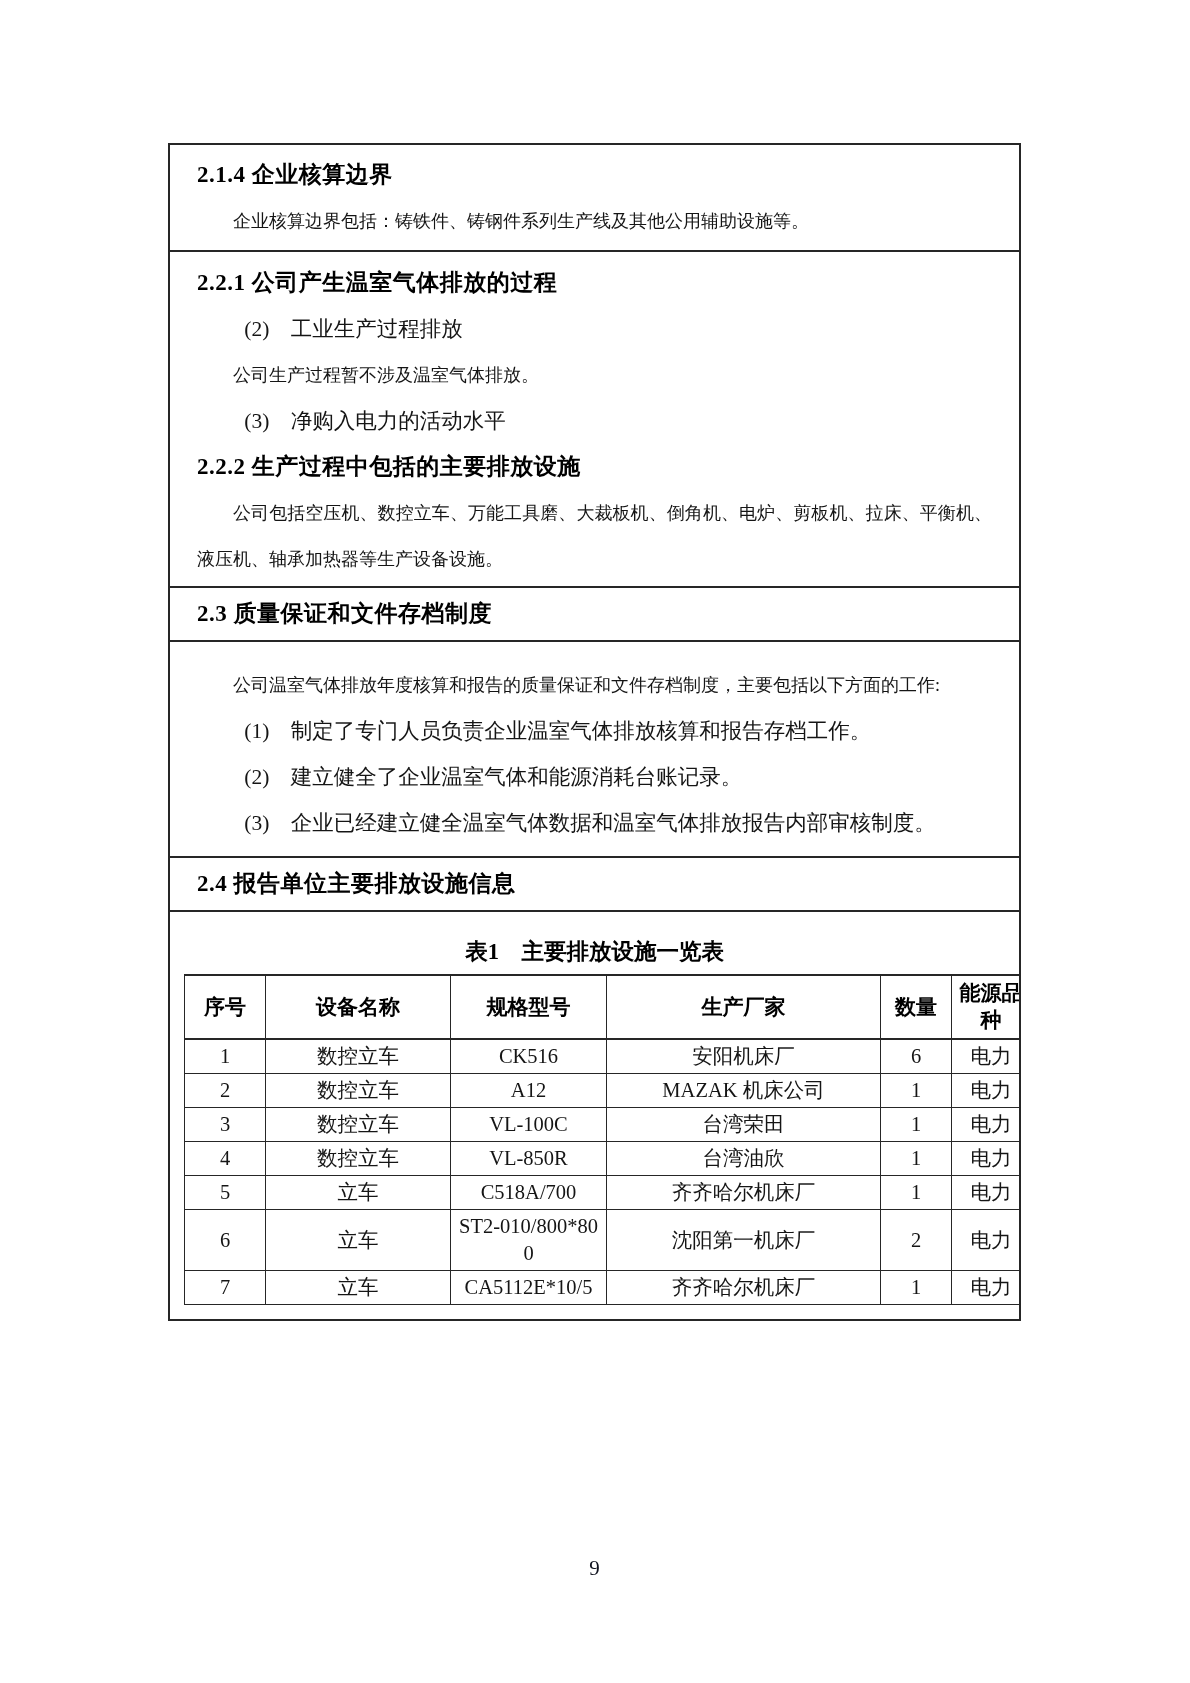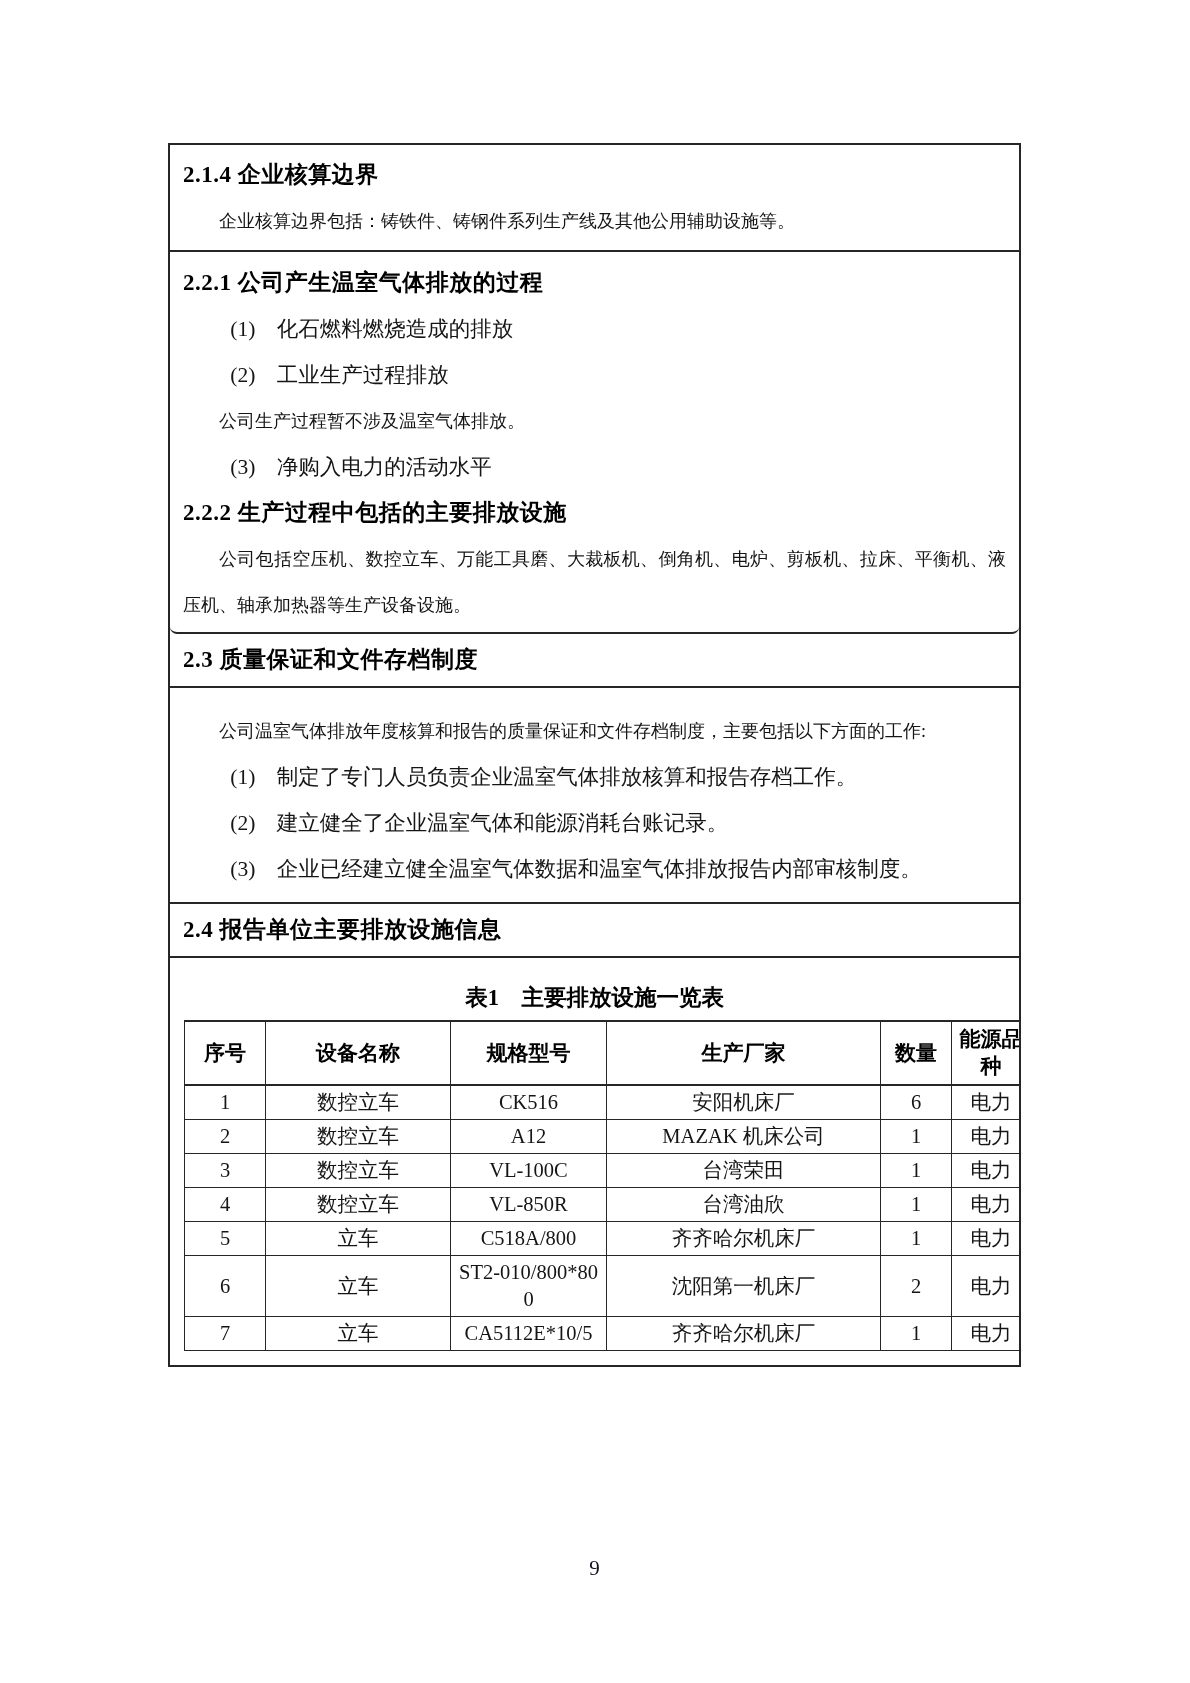--- a/index.html
+++ b/index.html
@@ -8,36 +8,36 @@
     width:1190px; height:1683px;
     position:relative;
     font-family:"Liberation Serif","DejaVu Serif",serif;
     color:#151515;
   }
   .doc-frame {
     position:absolute; left:168px; top:143px; width:853px;
     border:2px solid #262626;
     background:#ffffff;
   }
-  .sec { padding:0 13px; border-bottom:2px solid #262626; overflow:hidden; }
+  .sec { padding:0 27px; border-bottom:2px solid #262626; overflow:hidden; }
   .sec.no-line { border-bottom:none; }
   .sec:last-child { border-bottom:none; }
   .heading {
     font-weight:bold; font-size:23px; line-height:34px;
     letter-spacing:0.5px; color:#000;
   }
   .sec-a .heading { margin-top:13px; }
   .sec-a .para   { margin-top:13px; margin-bottom:13px; }
   .sec-b .heading { margin:14px 0; }
 
   .para {
     font-size:18px; line-height:32px;
     text-indent:2em; text-align:justify; text-justify:inter-ideograph;
   }
-  .sec-c { padding-top:8px; padding-bottom:4px;border-radius:7px; }
+  .sec-c { padding-top:8px; padding-bottom:4px; }
   .sec-c .heading { line-height:46px; }
   .sec-c .para, .sec-c .item { line-height:46px; }
   .item {
     font-size:21.5px; text-indent:2.2em; text-align:justify;
   }
   .sec-d .heading, .sec-f .heading { margin:9px 0; }
   .sec-e { padding-top:20px; padding-bottom:10px; }
   .sec-e .para, .sec-e .item { line-height:46px; }
 
   .sec-g { padding:16px; }
@@ -75,21 +75,20 @@
 <div class="doc-frame">
 
   <div class="sec sec-a">
     <div class="heading">2.1.4  企业核算边界</div>
     <div class="para">企业核算边界包括：铸铁件、铸钢件系列生产线及其他公用辅助设施等。</div>
   </div>
 
 
   <div class="sec sec-c">
     <div class="heading">2.2.1  公司产生温室气体排放的过程</div>
-    <div class="item">(1)　化石燃料燃烧造成的排放</div>
     <div class="item">(2)　工业生产过程排放</div>
     <div class="para">公司生产过程暂不涉及温室气体排放。</div>
     <div class="item">(3)　净购入电力的活动水平</div>
     <div class="heading">2.2.2  生产过程中包括的主要排放设施</div>
     <div class="para">公司包括空压机、数控立车、万能工具磨、大裁板机、倒角机、电炉、剪板机、拉床、平衡机、液压机、轴承加热器等生产设备设施。</div>
   </div>
 
   <div class="sec sec-d">
     <div class="heading">2.3 质量保证和文件存档制度</div>
   </div>
@@ -156,21 +155,21 @@
           <td>4</td>
           <td>数控立车</td>
           <td>VL-850R</td>
           <td>台湾油欣</td>
           <td>1</td>
           <td>电力</td>
         </tr>
           <tr>
           <td>5</td>
           <td>立车</td>
-          <td>C518A/800</td>
+          <td>C518A/700</td>
           <td>齐齐哈尔机床厂</td>
           <td>1</td>
           <td>电力</td>
         </tr>
           <tr>
           <td>6</td>
           <td>立车</td>
           <td>ST2-010/800*800</td>
           <td>沈阳第一机床厂</td>
           <td>2</td>

